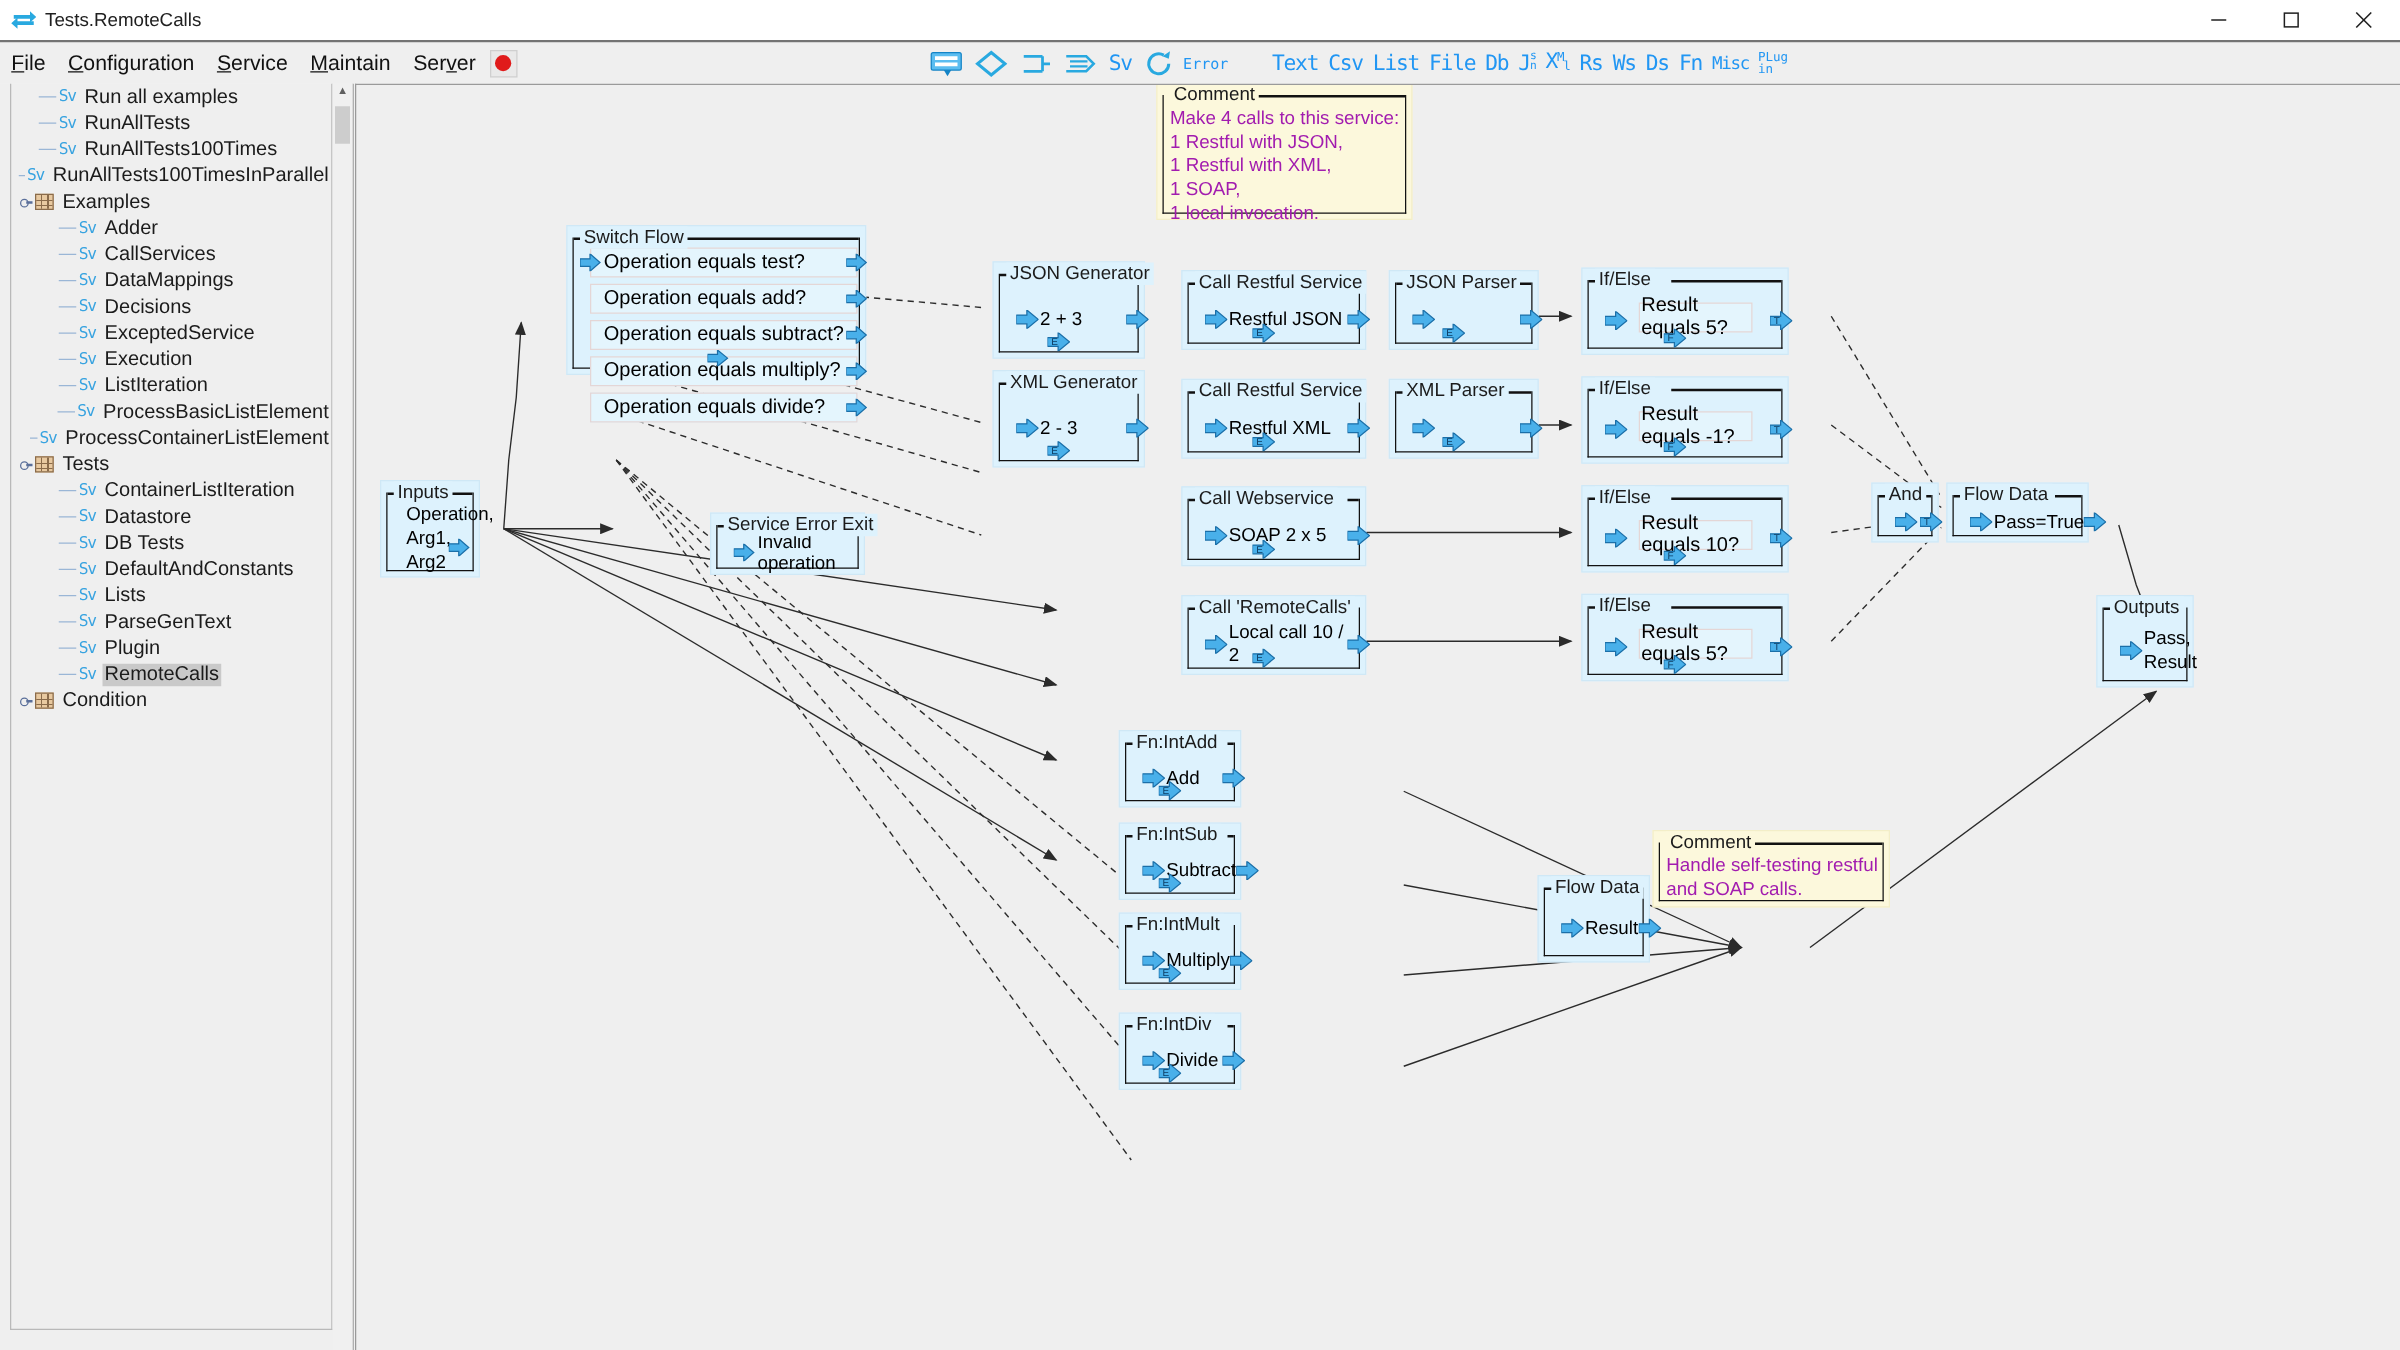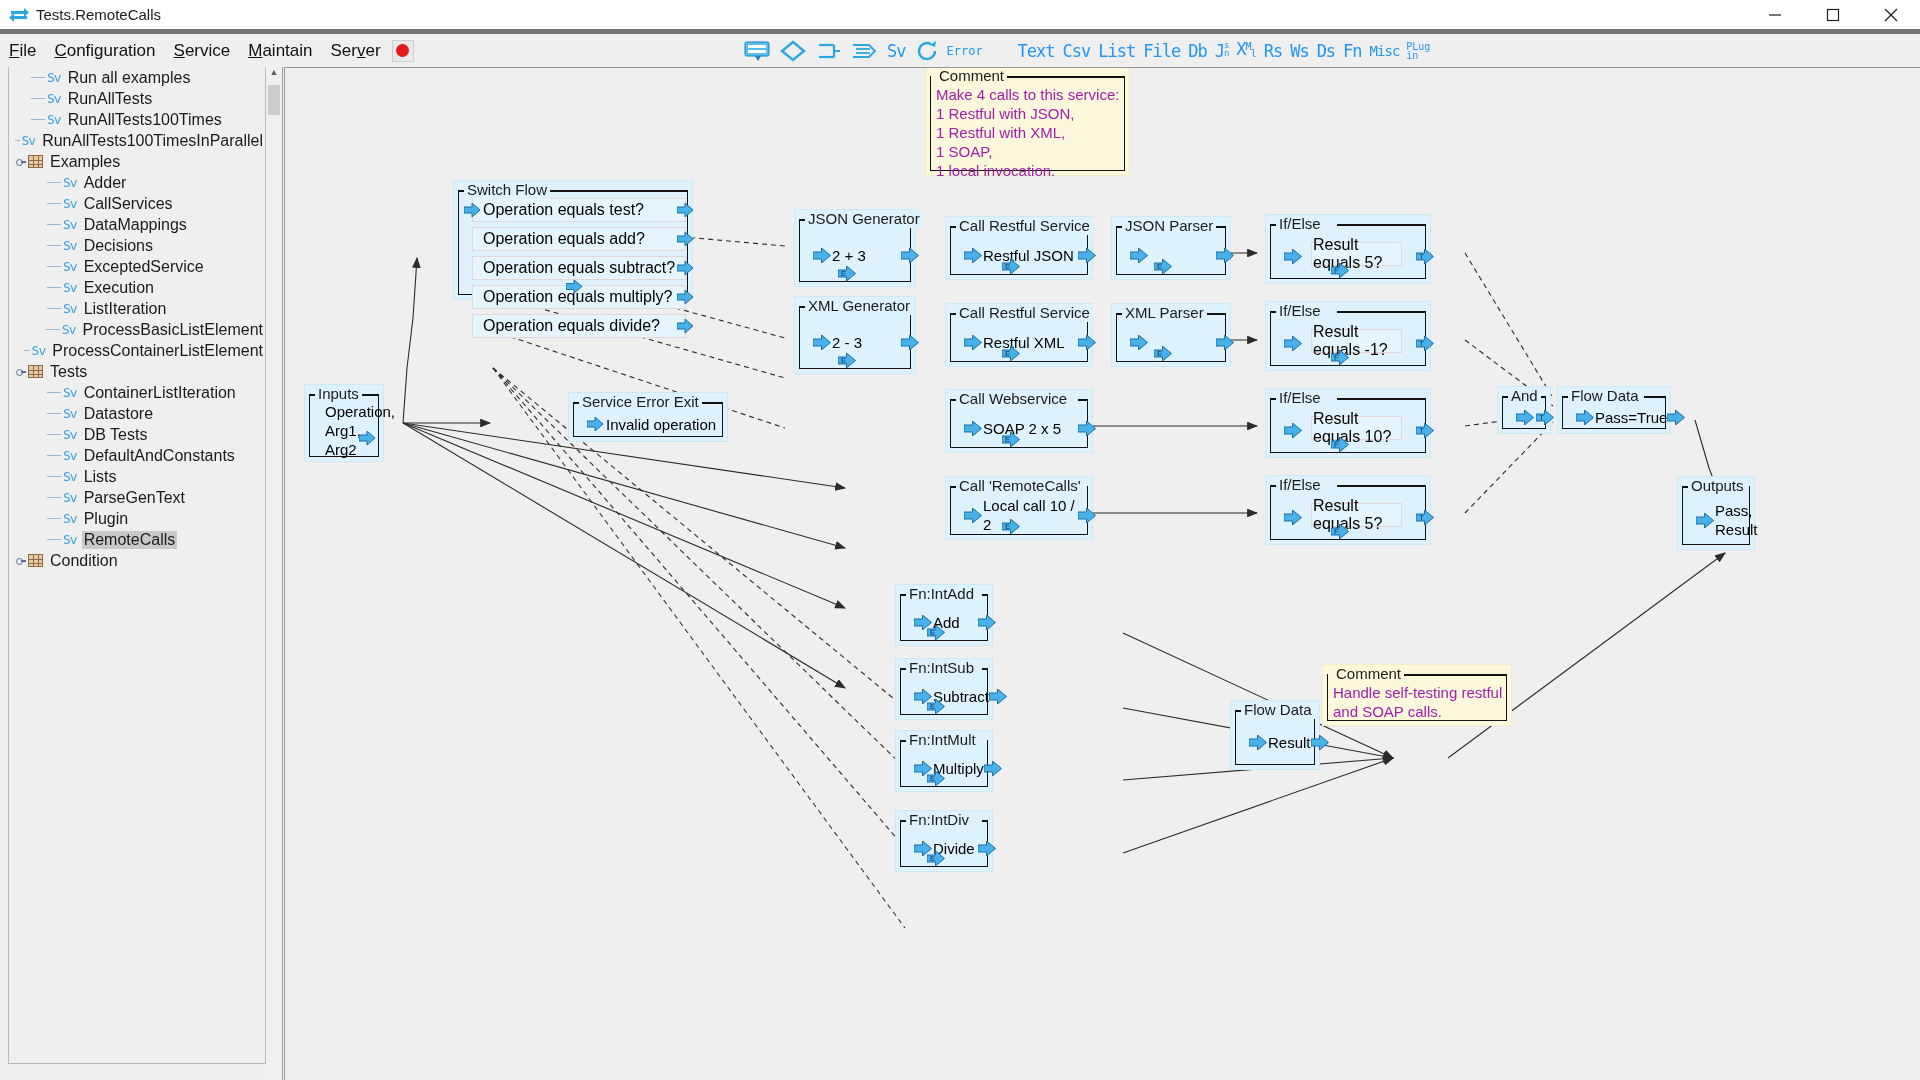--- a/index.html
+++ b/index.html
@@ -8,21 +8,21 @@
     width: 1920px; height: 1080px;
     overflow: hidden;
     font-family: "Liberation Sans", sans-serif;
     background: #f0f0f0;
   }
 
   
   #titlebar {
     position: absolute; left: 0; top: 0; width: 1920px; height: 34px;
     background: #ffffff;
-    border-bottom: 5px solid #737373;
+    border-bottom: 2px solid #737373;
     display: flex; align-items: center;
   }
   #app-icon { margin-left: 8px; width: 22px; height: 22px; flex: 0 0 auto; }
   #title-text {
     margin-left: 6px; font-size: 15px; color: #202020;
     white-space: nowrap;
   }
   .win-btns { margin-left: auto; display: flex; height: 34px; }
   .win-btn {
     width: 58px; height: 34px; display: flex; align-items: center; justify-content: center;
@@ -605,21 +605,21 @@
           </div>
         </div>
     </div>
     <span class="arw" style="position:absolute;left:112px;bottom:6px;">
       <svg width="17" height="13" viewBox="0 0 17 13">
           <path d="M0 3.5 h8 V0 l8 6.5 -8 6.5 v-3.5 H0 z" fill="#49b0ea" stroke="#1b6fa8"></path>
         </svg>
     </span>
   </div>
 
-  <div class="node" style="left:283px;top:324px;width:160px;height:50px;">
+  <div class="node" style="left:283px;top:342px;width:124px;height:50px;">
     <div class="frame"></div>
     <div class="titlerule" style="left:124px;right:5px;"></div>
     <div class="title">Service Error Exit</div>
     <div class="body" style="display:flex;align-items:center;">
       <span class="arw">
         <svg width="17" height="14" viewBox="0 0 17 14">
             <path d="M0 4 h8 V0 l8 7 -8 7 v-4 H0 z" fill="#49b0ea" stroke="#1b6fa8"></path>
           </svg>
       </span>
       <span style="font-size:15px;padding-left:2px;">Invalid operation</span>

